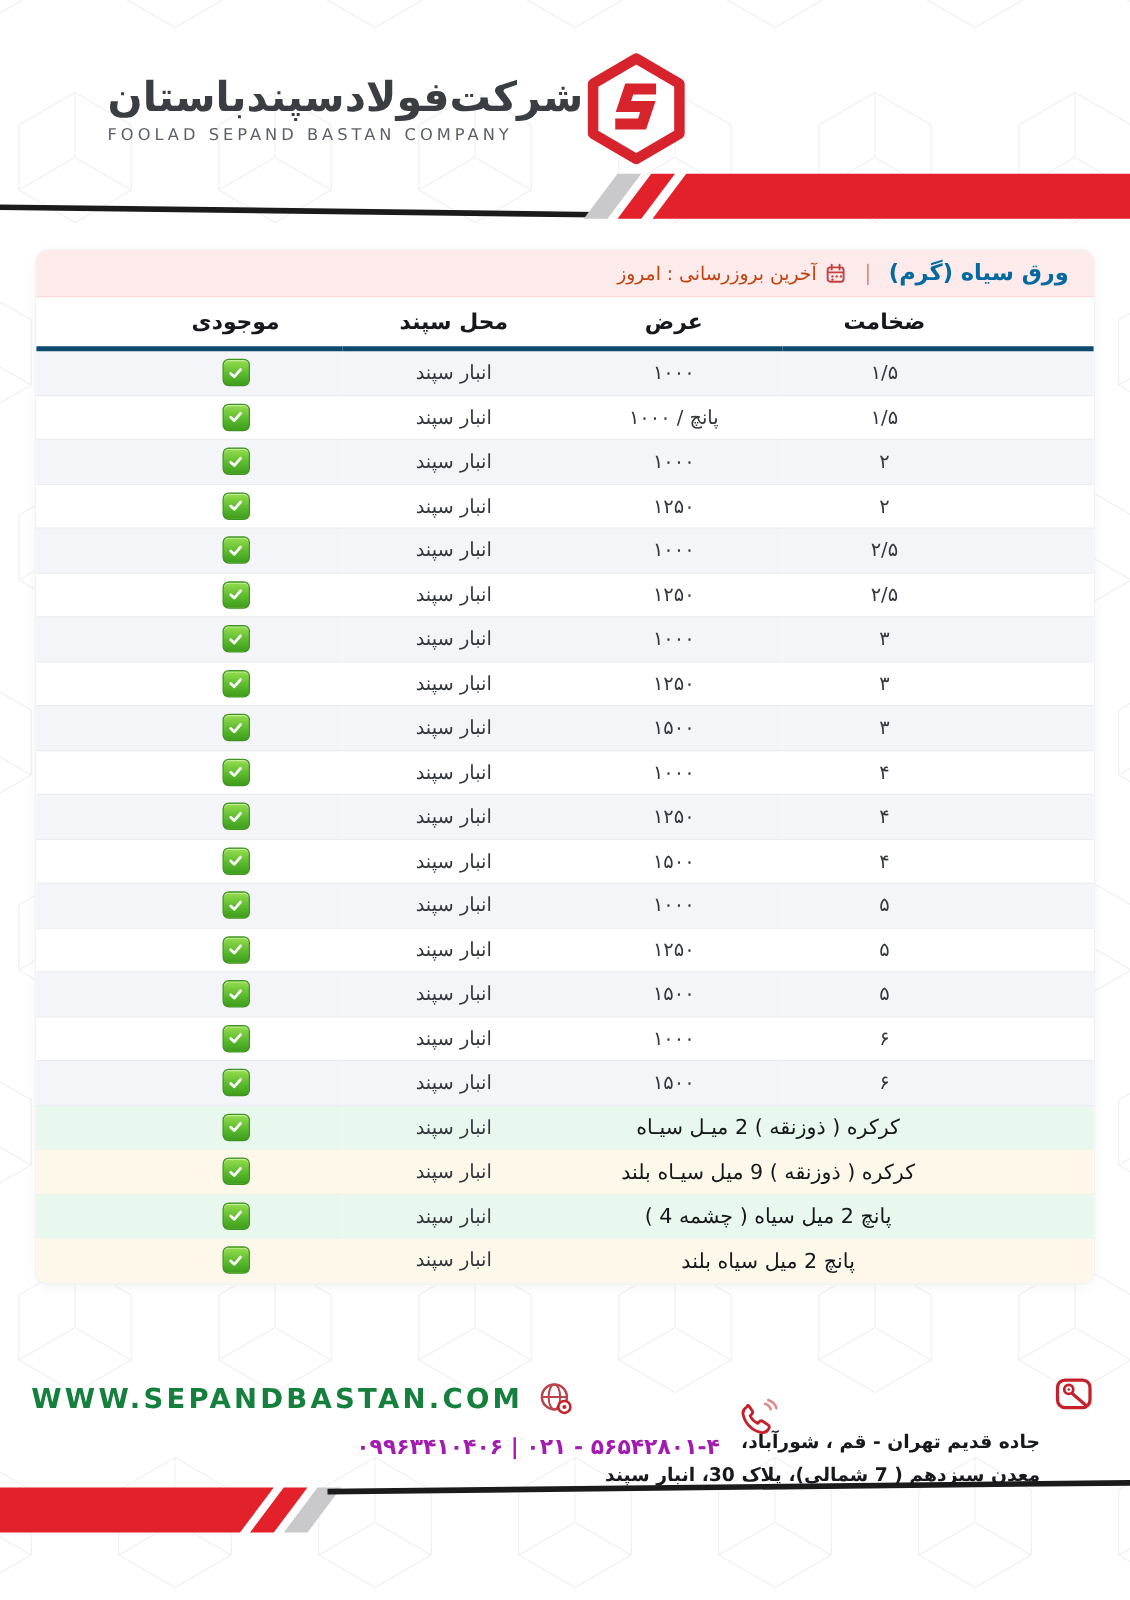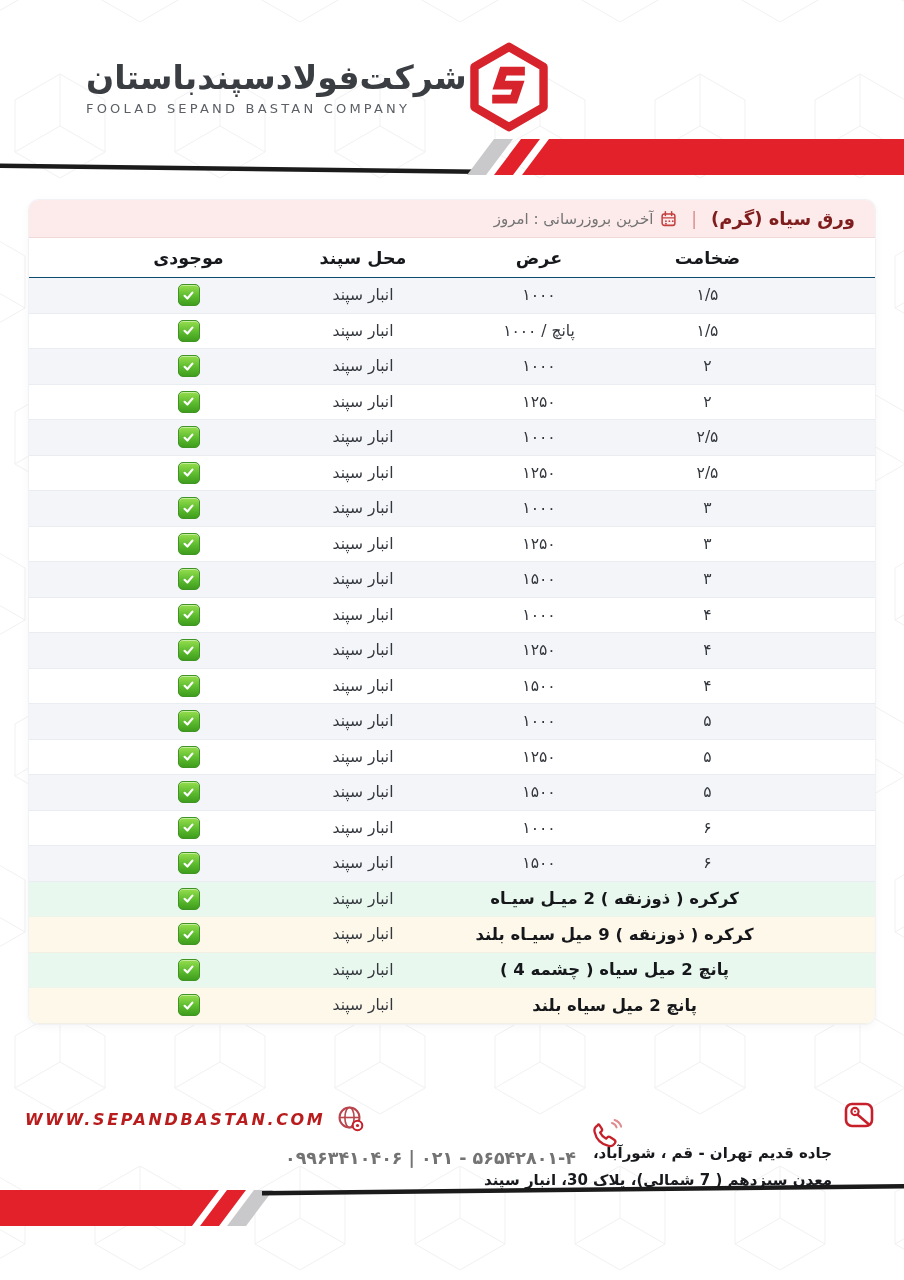--- a/index.html
+++ b/index.html
@@ -12,47 +12,47 @@
   .brand-text{display:flex;flex-direction:column;align-items:flex-start;}
   .brand-fa{font-size:33px;font-weight:800;color:#3a3d42;letter-spacing:0;line-height:1.2;}
   .brand-en{font-size:13px;font-weight:500;color:#5c6066;letter-spacing:3.2px;margin-top:4px;text-align:right;}
   .emblem{width:84px;height:90px;}
 
   
   .card{position:absolute;left:29px;top:200px;width:846px;border-radius:10px;overflow:hidden;
         box-shadow:0 0 0 1px #f1f2f6,0 2px 10px rgba(40,40,60,.05);background:#fff;}
   .title-bar{height:37px;background:#fdeaeb;border-bottom:1px solid #f3d8d9;display:flex;align-items:center;
              padding:0 20px;gap:10px;}
-  .title-bar .cat{color:#7f1d1d;font-size:18px;font-weight:800;}
+  .title-bar .cat{color:#0369a1;font-size:18px;font-weight:800;}
   .title-bar .sep{color:#d98d90;font-size:17px;font-weight:400;padding:0 4px;}
-  .title-bar .upd{color:#737373;font-size:15px;font-weight:500;display:flex;align-items:center;gap:7px;}
+  .title-bar .upd{color:#c2410c;font-size:15px;font-weight:500;display:flex;align-items:center;gap:7px;}
 
   table.sheet{width:100%;border-collapse:collapse;table-layout:fixed;}
   th,td{height:34.5px;text-align:center;vertical-align:middle;border-bottom:1px solid #e9ecf1;padding:0;}
-  thead th{height:39px;font-size:17.5px;font-weight:700;color:#16181c;background:#fff;border-bottom:1px solid #0c4a6e;}
+  thead th{height:39px;font-size:17.5px;font-weight:700;color:#16181c;background:#fff;border-bottom:4px solid #0c4a6e;}
   td{font-size:15.5px;color:#33373d;}
   .c1{padding-left:0;padding-right:86px;margin-top:28px;}
   .c4{padding-left:0;padding-right:0;padding-left:74px;}
   tr.row-alt td{background:#f3f5f9;}
   tr.row-plain td{background:#ffffff;}
   tr.row-green td{background:#e9f8ee;border-bottom:1px solid #eef3ec;}
   tr.row-cream td{background:#fdf8ea;border-bottom:1px solid #f2efe4;}
-  td.product-cell{padding-right:98px;font-weight:700;font-size:16.5px;color:#15171a;}
+  td.product-cell{padding-right:98px;font-weight:400;font-size:16.5px;color:#15171a;}
   .check{display:inline-flex;align-items:center;justify-content:center;width:20px;height:20px;border-radius:5px;
          background:linear-gradient(180deg,#96de4e 0%,#5cbb2e 55%,#3f9d1d 100%);border:1px solid #3f9423;
          box-shadow:inset 0 1px 0 rgba(255,255,255,.45);}
 
   
   .addr-block{position:absolute;right:72px;top:1140px;text-align:right;}
   .addr-line{font-size:15px;font-weight:700;color:#17191c;line-height:1.8;}
   .map-ic{position:absolute;right:28px;top:1098px;}
   .phone-block{position:absolute;left:285px;top:1100px;display:flex;align-items:center;gap:12px;direction:rtl;}
-  .phone-num{direction:ltr;font-size:17.5px;font-weight:700;color:#737373;letter-spacing:1px;margin-top:48px;}
+  .phone-num{direction:ltr;font-size:17.5px;font-weight:700;color:#a21caf;letter-spacing:1px;margin-top:48px;}
   .site-block{position:absolute;left:25px;top:1103px;display:flex;align-items:center;gap:10px;direction:ltr;}
-  .site-url{font-size:16px;font-weight:700;color:#b91c1c;letter-spacing:2.6px;font-style:italic;}
+  .site-url{font-size:22px;font-weight:700;color:#15803d;letter-spacing:2.6px;}
 </style>
 </head>
 <body>
 
 <div class="page">
 
   <svg class="layer" id="hexbg" width="904" height="1280" viewBox="0 0 904 1280">
       <polygon points="-20.0,-82.0 -65.0,-56.0 -65.0,-4.0 -20.0,22.0 25.0,-4.0 25.0,-56.0 " fill="none" stroke="#f1f1f2" stroke-width="1"></polygon>
       <line x1="-20" y1="-30" x2="-20.0" y2="-82.0" stroke="#f1f1f2" stroke-width="1"></line>
       <line x1="-20" y1="-30" x2="-65.0" y2="-4.0" stroke="#f1f1f2" stroke-width="1"></line>

